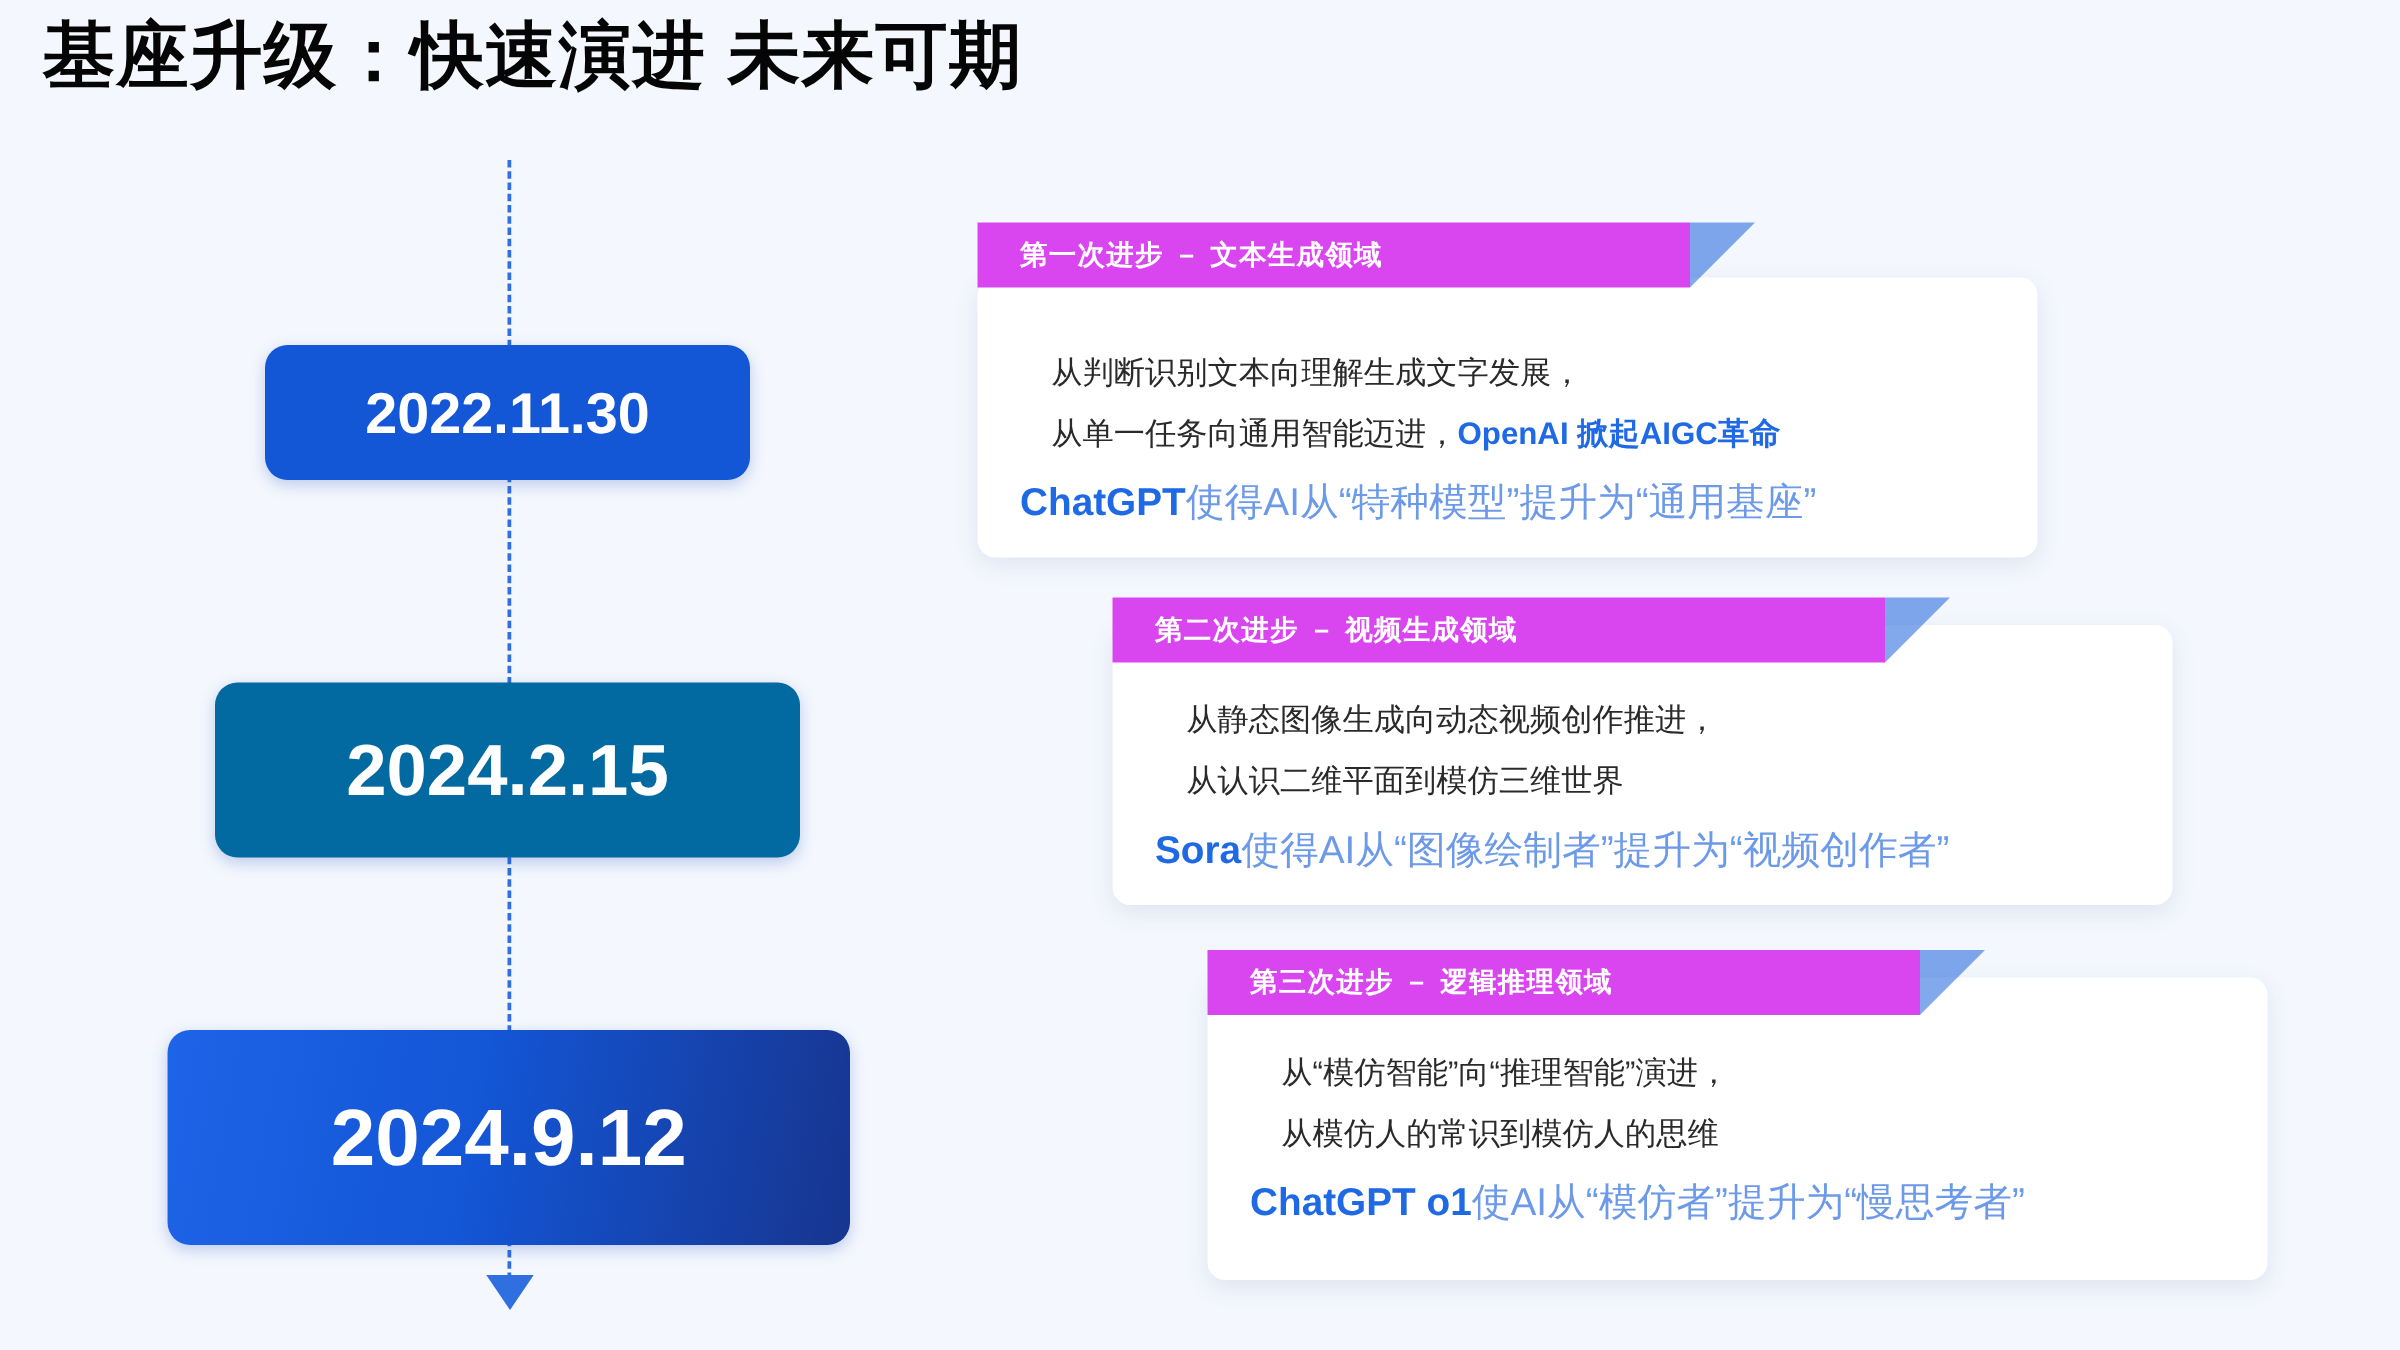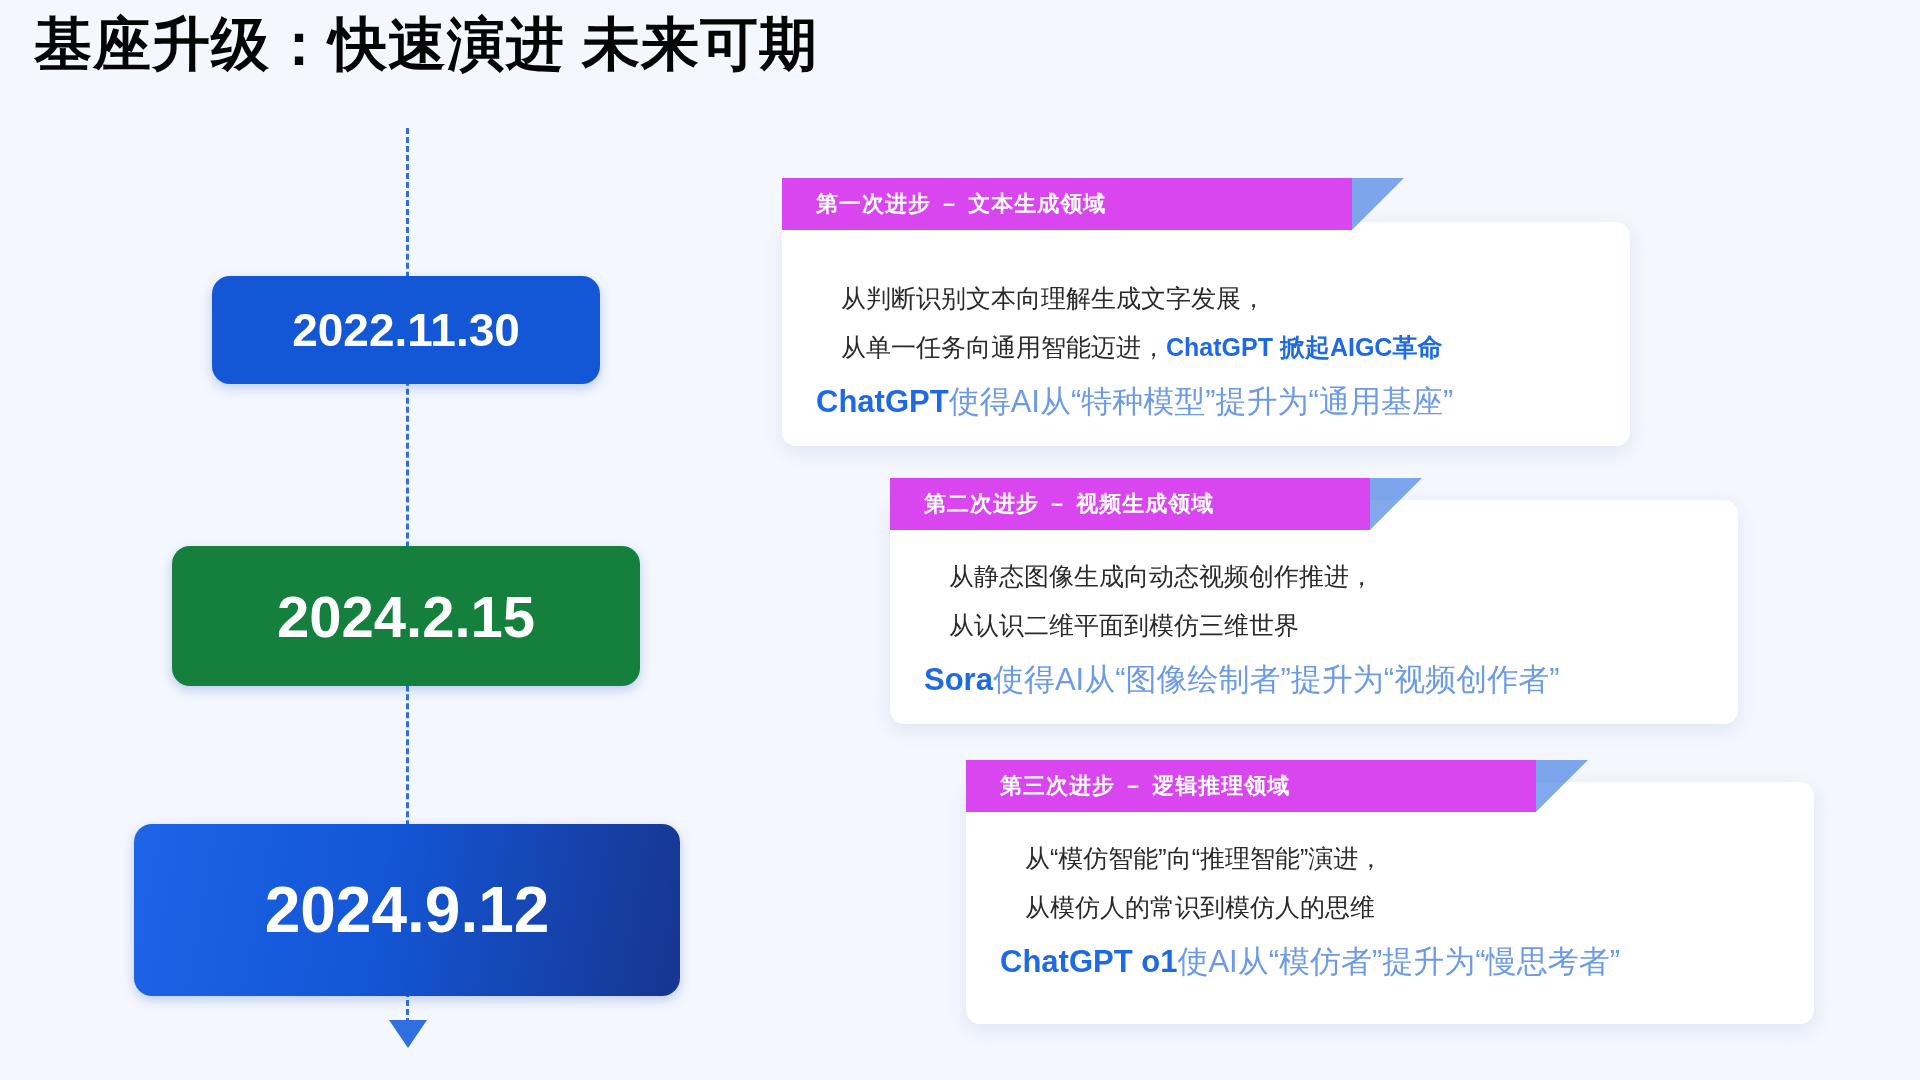--- a/index.html
+++ b/index.html
@@ -64,21 +64,21 @@
   .chip-1 {
     left: 212px; top: 276px;
     width: 388px; height: 108px;
     font-size: 46px;
     background: #1356d6;
   }
   .chip-2 {
     left: 172px; top: 546px;
     width: 468px; height: 140px;
     font-size: 58px;
-    background: #15803d;
+    background: #0369a1;
   }
   .chip-3 {
     left: 134px; top: 824px;
     width: 546px; height: 172px;
     font-size: 64px;
     background: linear-gradient(100deg, #1e64e8 0%, #1356d6 45%, #17358f 100%);
   }
 
   
   .card {
@@ -111,21 +111,21 @@
     position: absolute;
     right: -52px;
     top: 0;
     width: 0;
     height: 0;
     border-top: 52px solid #1b62dd;
     border-right: 52px solid transparent;
     opacity: 0.55;
   }
   .banner-1 { left: 782px;  top: 178px; width: 570px; }
-  .banner-2 { left: 890px;  top: 478px; width: 480px; }
+  .banner-2 { left: 890px;  top: 478px; width: 618px; }
   .banner-3 { left: 966px;  top: 760px; width: 570px; }
 
   .card-body {
     position: absolute;
     box-sizing: border-box;
     padding: 24px 34px 0 34px;
   }
   .body-1 { left: 782px; top: 250px; width: 848px; }
   .body-2 { left: 890px; top: 528px; width: 848px; }
   .body-3 { left: 966px; top: 810px; width: 848px; }
@@ -164,21 +164,21 @@
 
   <div class="date-chip chip-1">2022.11.30</div>
   <div class="date-chip chip-2">2024.2.15</div>
   <div class="date-chip chip-3">2024.9.12</div>
 
   <div class="card card-1"></div>
   <div class="banner banner-1">第一次进步 － 文本生成领域</div>
   <div class="card-body body-1">
     <div class="line">从判断识别文本向理解生成文字发展，</div>
     <div class="line">
-      <span>从单一任务向通用智能迈进，</span><span class="accent">ChatGPT 掀起AIGC革命</span>
+      <span>从单一任务向通用智能迈进，</span><span class="accent">OpenAI 掀起AIGC革命</span>
     </div>
     <div class="line-accent">
       <span class="lead">ChatGPT</span><span>使得AI从“特种模型”提升为“通用基座”</span>
     </div>
   </div>
 
   <div class="card card-2"></div>
   <div class="banner banner-2">第二次进步 － 视频生成领域</div>
   <div class="card-body body-2">
     <div class="line">从静态图像生成向动态视频创作推进，</div>

